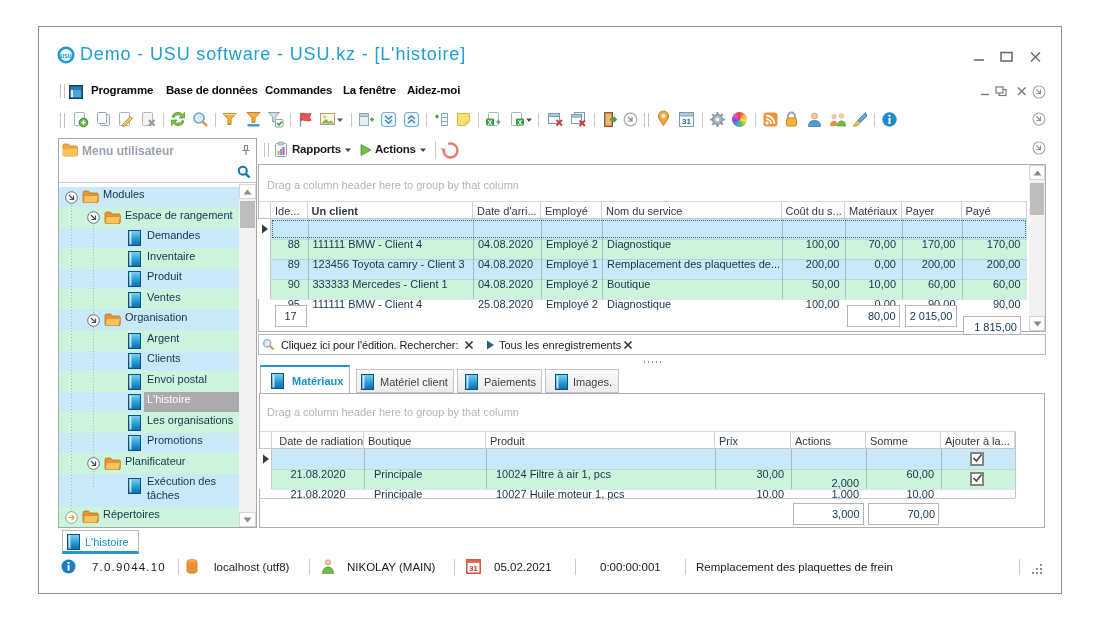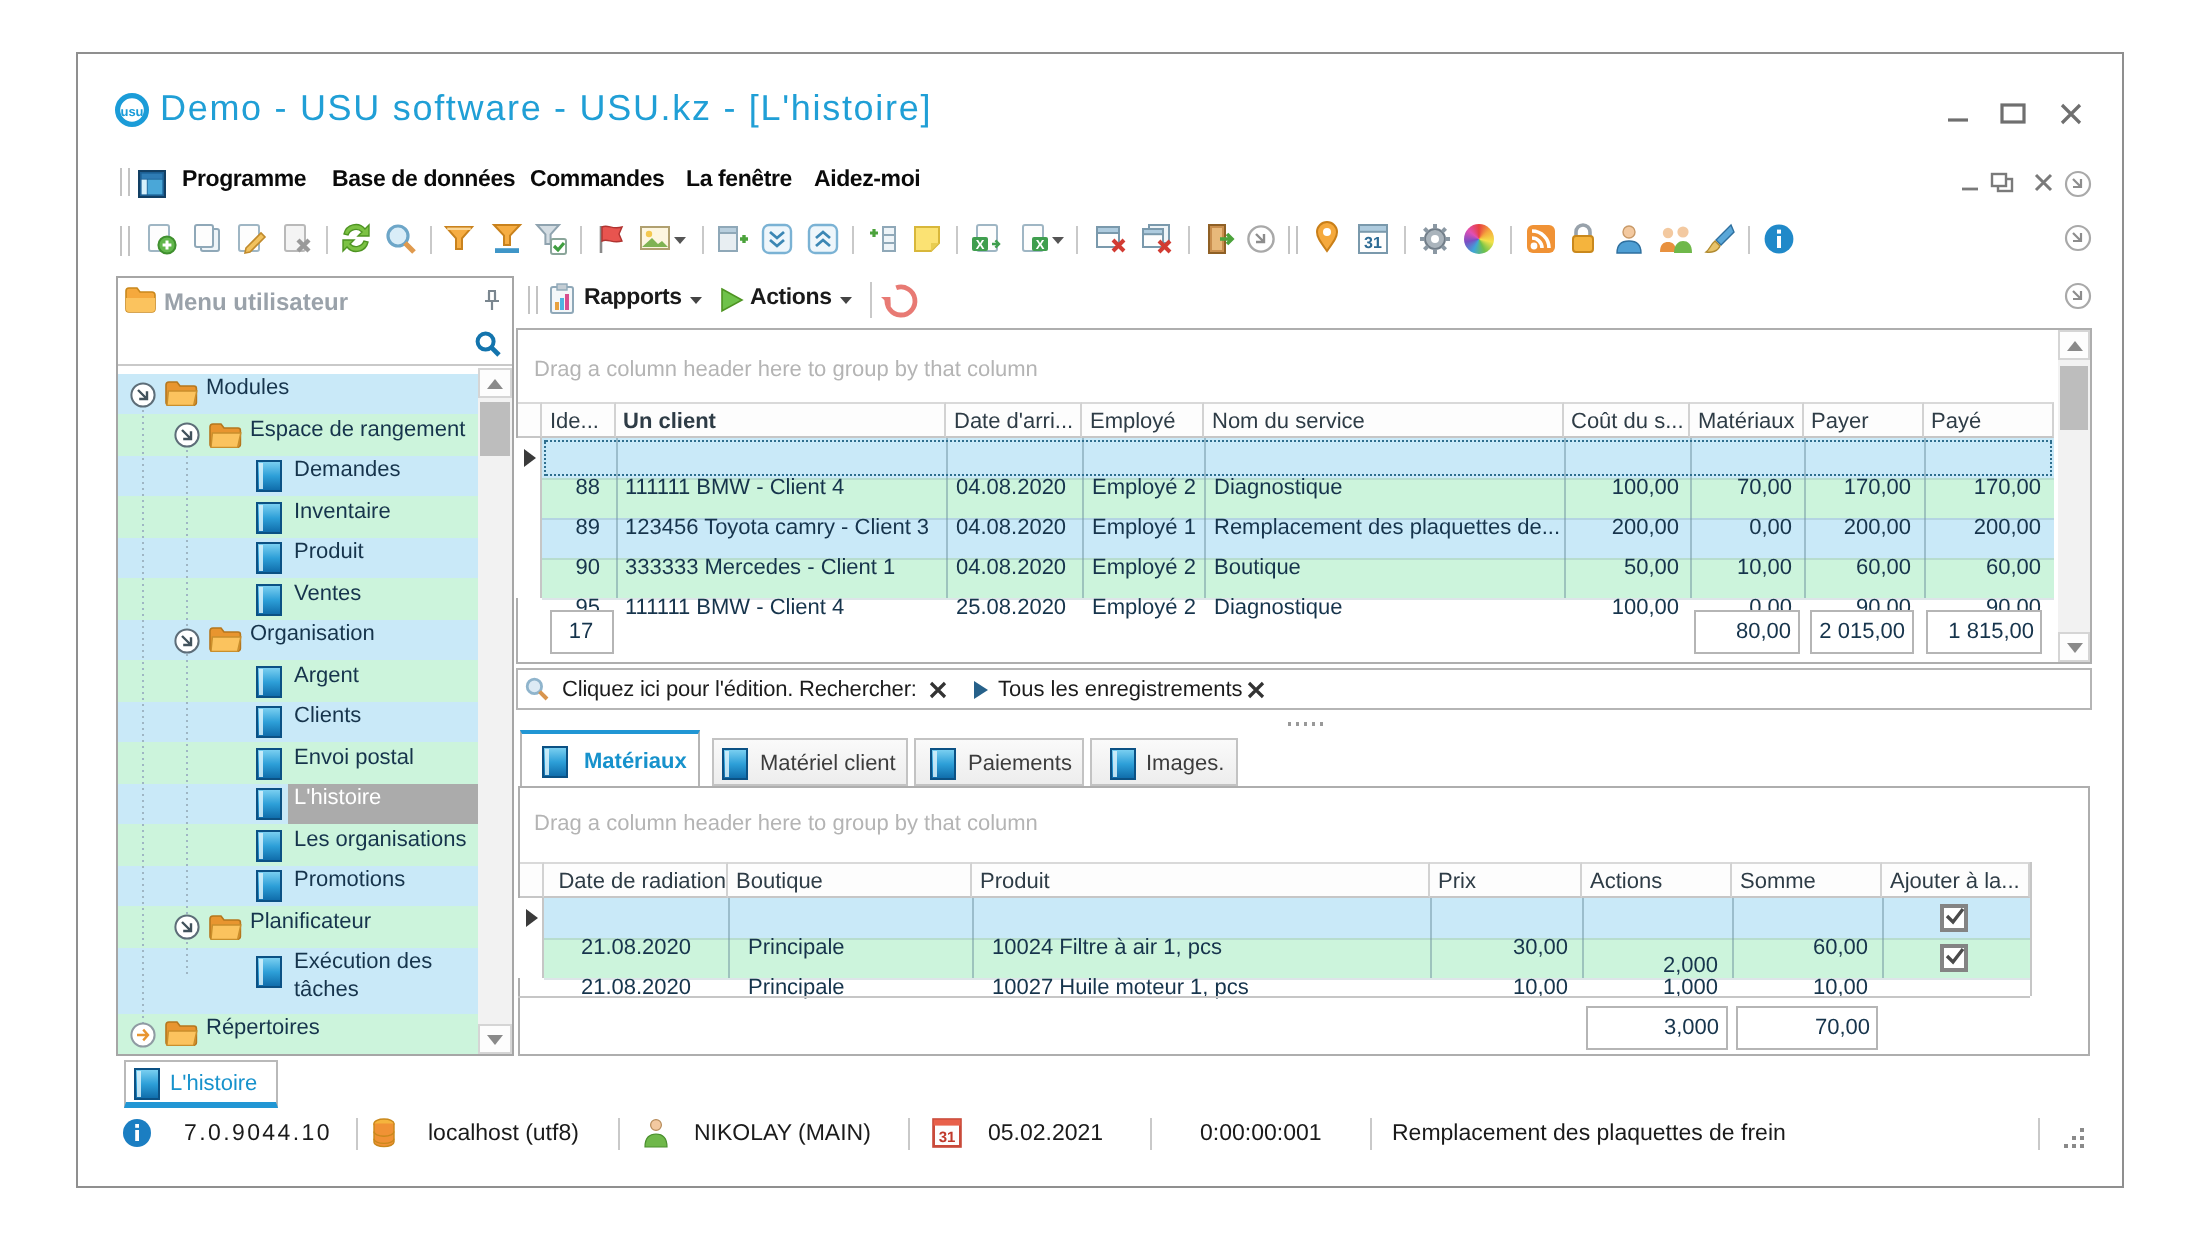--- a/index.html
+++ b/index.html
@@ -538,21 +538,21 @@
 <div class="dcell txt" style="left:502px; top:252px; width:60px;">Employé 2</div>
 <div class="dcell txt" style="left:563px; top:252px; width:178px;">Diagnostique</div>
 <div class="dcell num" style="left:742.5px; top:252px; width:62px;">100,00</div>
 <div class="dcell num" style="left:806px; top:252px; width:55px;">0,00</div>
 <div class="dcell num" style="left:862.5px; top:252px; width:58px;">90,00</div>
 <div class="dcell num" style="left:922.5px; top:252px; width:63px;">90,00</div>
 
 <div class="sumbox" style="left:235.5px; top:278px; width:32px; text-align:center; padding-right:0;">17</div>
 <div class="sumbox" style="left:807.5px; top:278px; width:53px;">80,00</div>
 <div class="sumbox" style="left:866px; top:278px; width:51.5px;">2 015,00</div>
-<div class="sumbox" style="left:923.5px; top:278px; width:58.5px;">1 815,00</div>
+<div class="sumbox" style="left:923.5px; top:289px; width:58.5px;">1 815,00</div>
 
 <div class="abs" style="left:990px; top:138px; width:16px; height:166px; background:#f2f2f2;">
   <div class="abs" style="left:0; top:0; width:16px; height:15px; background:#fdfdfd; border:1px solid #d5d5d5;"></div>
   <svg width="9" height="6" style="left:3.5px; top:5px;" viewBox="0 0 9 6">
         <path d="M4.5 0.5 L8.5 5.5 H0.5 Z" fill="#8a8a8a"></path>
       </svg>
   <div class="abs" style="left:1px; top:18px; width:14px; height:32px; background:#bdbdbd;"></div>
   <div class="abs" style="left:0; top:151px; width:16px; height:15px; background:#fdfdfd; border:1px solid #d5d5d5;"></div>
   <svg width="9" height="6" style="left:3.5px; top:156px;" viewBox="0 0 9 6">
         <path d="M4.5 5.5 L8.5 0.5 H0.5 Z" fill="#8a8a8a"></path>

